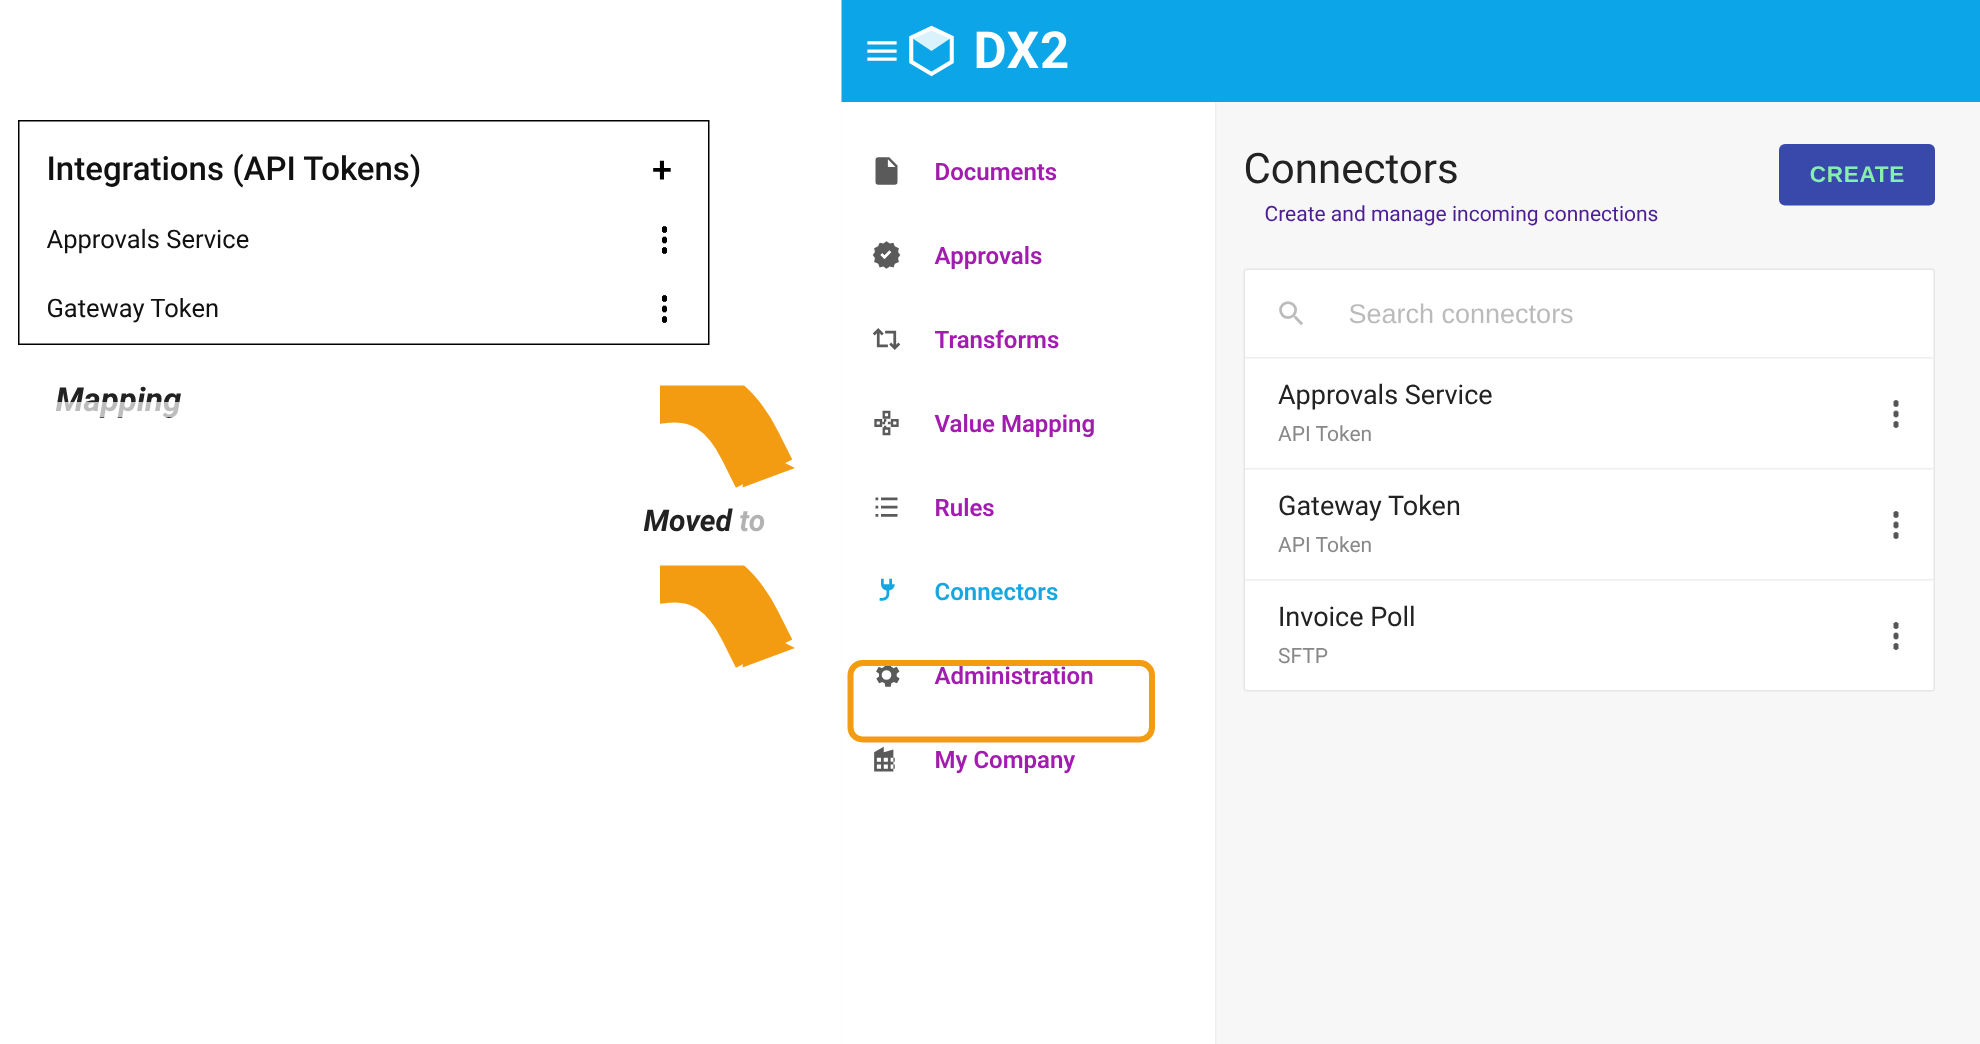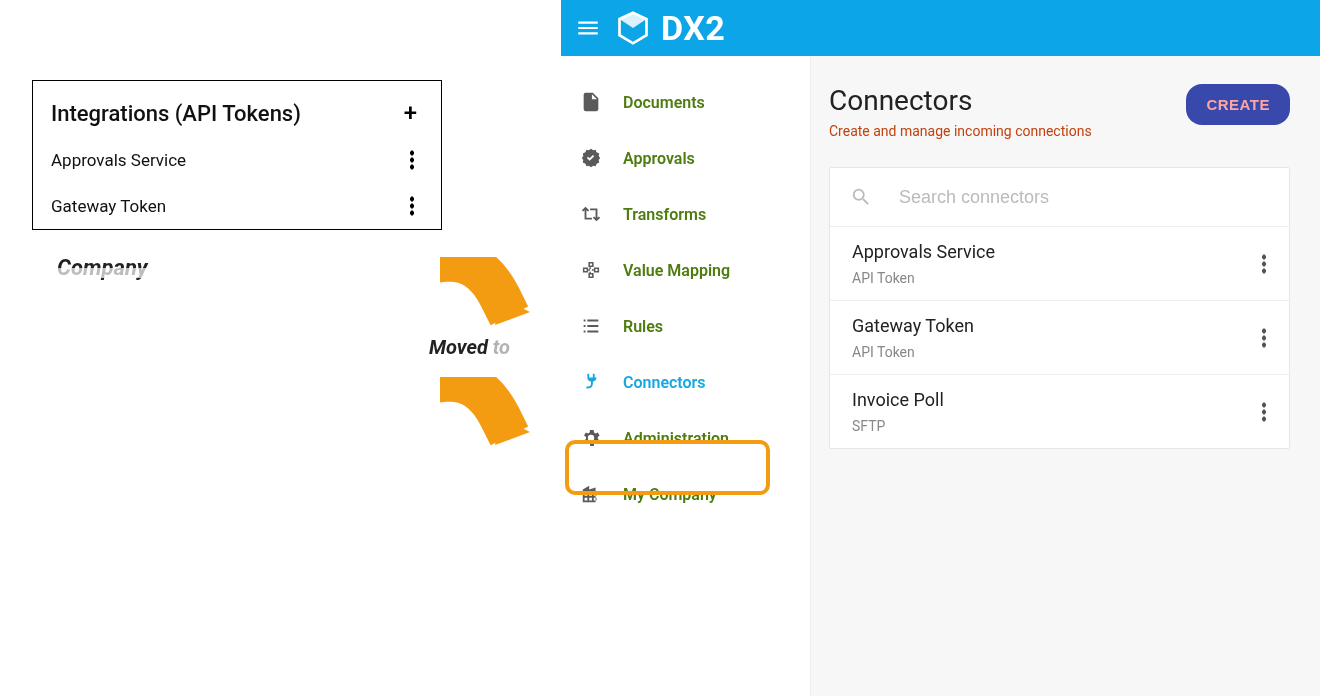--- a/index.html
+++ b/index.html
@@ -10,22 +10,21 @@
   position: relative;
   background: #fff;
   overflow: hidden;
 }
 
 
 .left-panel {
   position: absolute;
   left: 12px;
   top: 80px;
-  width: 410px;
-  margin-left: 20px;
+  width: 461px;
 }
 .old-box {
   border: 1.5px solid #000;
   background: #fff;
 }
 .old-header {
   display: flex;
   align-items: center;
   justify-content: space-between;
   padding: 18px 24px 10px 18px;
@@ -97,26 +96,26 @@
 .app {
   position: absolute;
   left: 561px;
   top: 0;
   right: 0;
   bottom: 0;
   display: flex;
   flex-direction: column;
 }
 .topbar {
-  height: 56px;
+  height: 68px;
   background: #0ba5e8;
   display: flex;
   align-items: center;
   padding: 0 14px;
-  gap: 14px;
+  gap: 2px;
 }
 .hamburger {
   color: #fff;
   cursor: pointer;
 }
 .brand {
   display: flex;
   align-items: center;
   gap: 10px;
 }
@@ -145,21 +144,21 @@
 .nav-item {
   display:flex;
   align-items:center;
   gap: 20px;
   padding: 16px 16px 16px 18px;
   cursor:pointer;
 }
 .nav-item .nav-label {
   font-size: 16px;
   font-weight: 600;
-  color:#4d7c0f;
+  color:#a21caf;
 }
 .nav-item .nav-icon {
   width:24px;
   height:24px;
   display:flex;
   align-items:center;
   justify-content:center;
   color:#5a5a5a;
 }
 .nav-item.active .nav-label { color:#17a7e0; }
@@ -184,31 +183,32 @@
   justify-content:space-between;
   align-items:flex-start;
 }
 .page-title {
   font-size: 28px;
   font-weight: 400;
   color:#222;
 }
 .page-sub {
   font-size: 14px;
-  color:#c2410c;
+  color:#4c1d95;
   margin-top:6px;
+  margin-left:14px;
 }
 .create-btn {
   background:#3949ab;
-  color:#fca5a5;
+  color:#86efac;
   border:none;
   padding: 12px 20px;
   font-size:15px;
   font-weight:600;
-  border-radius:16px;
+  border-radius:4px;
   cursor:pointer;
   letter-spacing:0.5px;
 }
 
 .card {
   margin-top:28px;
   background:#fff;
   border:1px solid #e6e6e6;
   border-radius:2px;
   overflow:hidden;
@@ -254,21 +254,21 @@
     </div>
     <div class="old-row">
       <div class="old-row-label">Approvals Service</div>
       <div class="vert-dots"></div>
     </div>
     <div class="old-row">
       <div class="old-row-label">Gateway Token</div>
       <div class="vert-dots"></div>
     </div>
   </div>
-  <div class="prev-label">Company</div>
+  <div class="prev-label">Mapping</div>
 </div>
 
 <svg class="arrow1" width="90" height="70">
   <path d="M 4 4 Q 40 0 60 40" stroke="#f39c12" stroke-width="42" fill="none" stroke-linecap="square"></path>
   <polygon points="60,40 90,55 55,68" fill="#f39c12"></polygon>
 </svg>
 <svg class="arrow2" width="90" height="70">
   <path d="M 4 4 Q 40 0 60 40" stroke="#f39c12" stroke-width="42" fill="none" stroke-linecap="square"></path>
   <polygon points="60,40 90,55 55,68" fill="#f39c12"></polygon>
 </svg>

